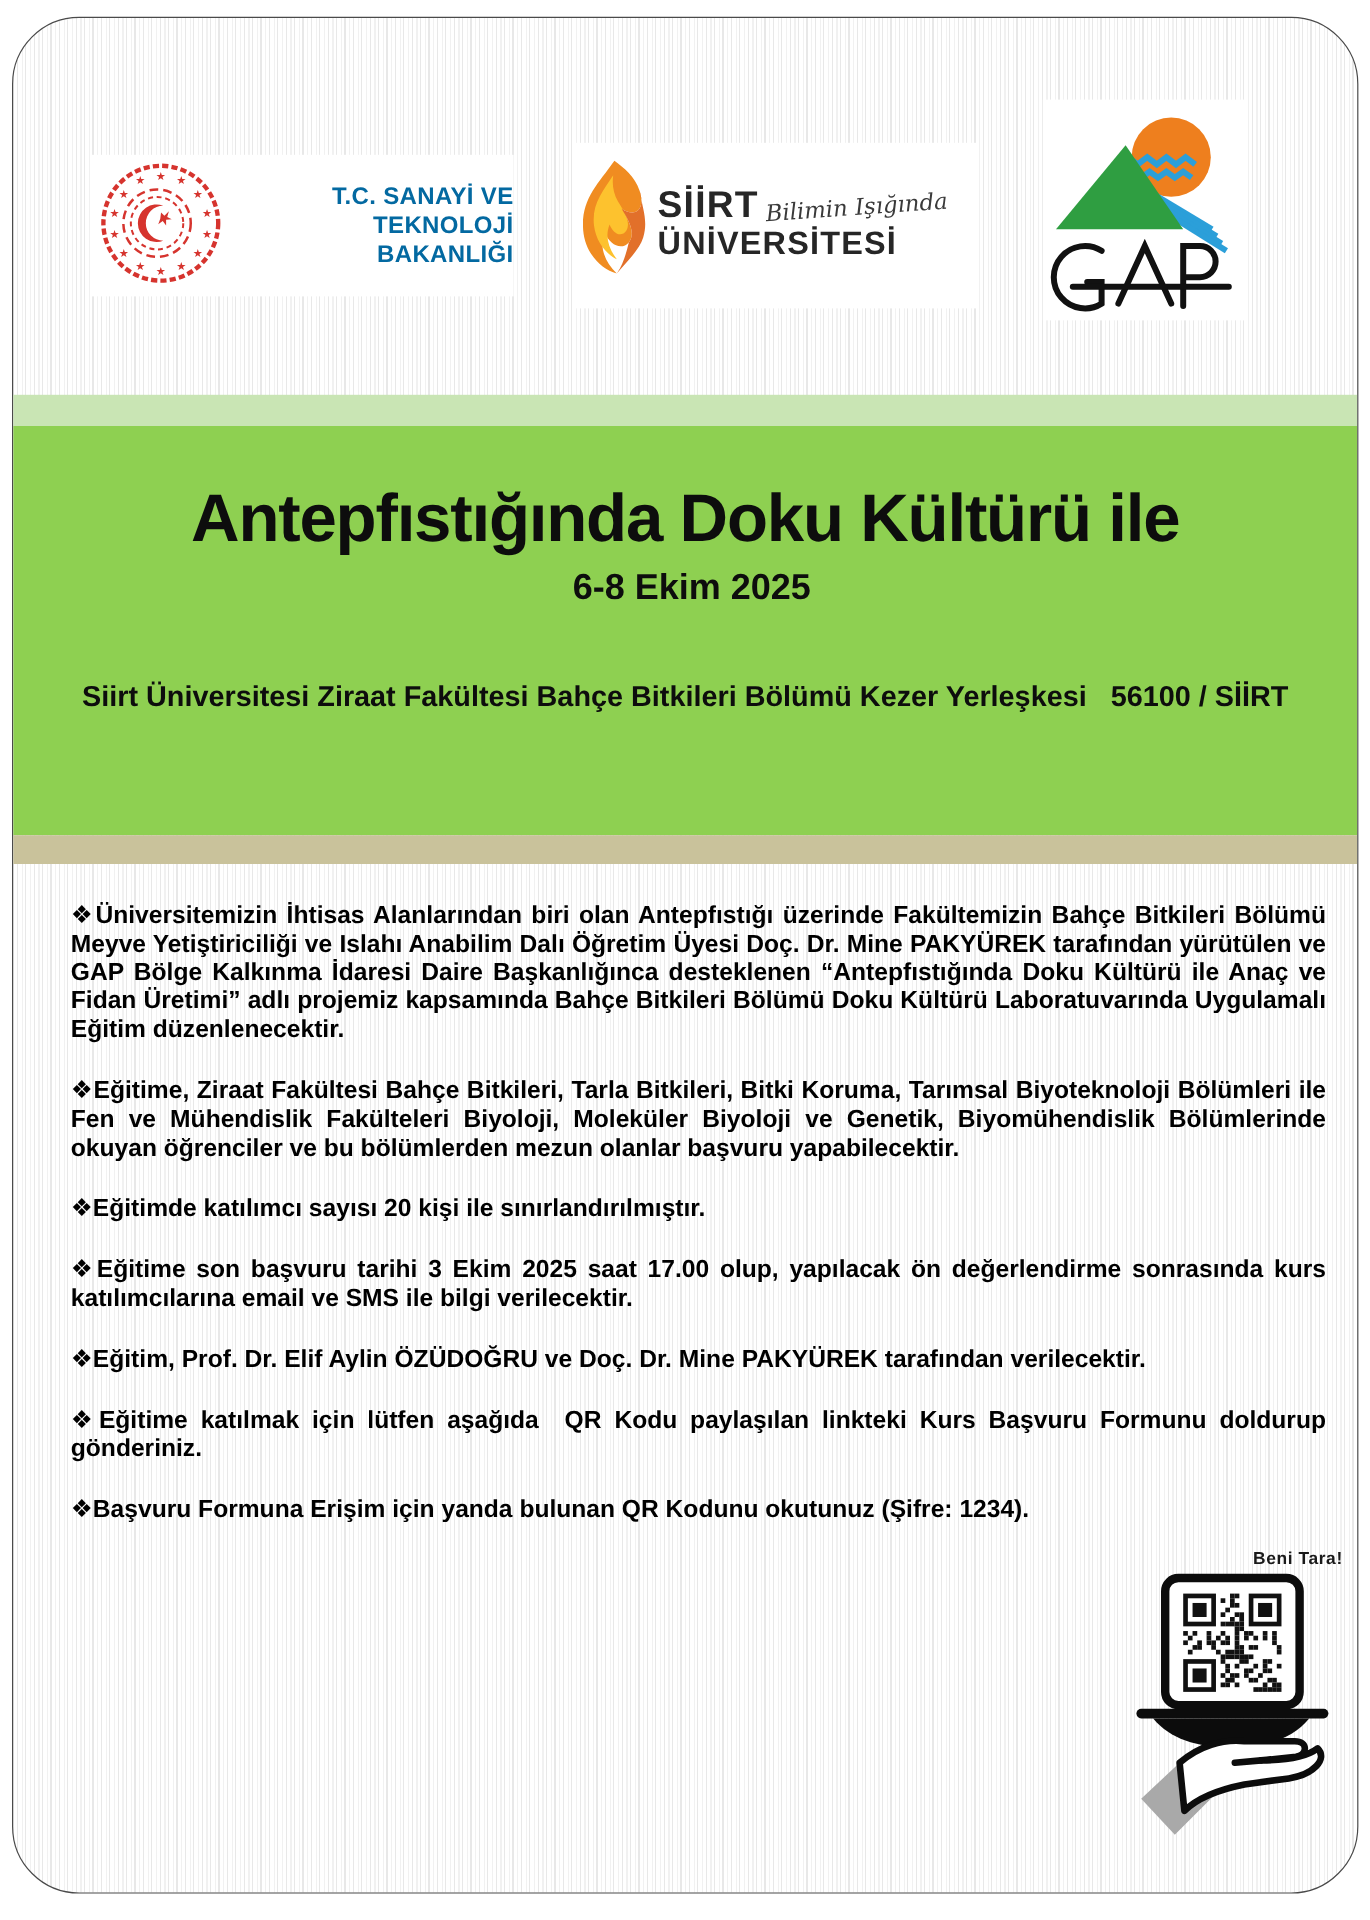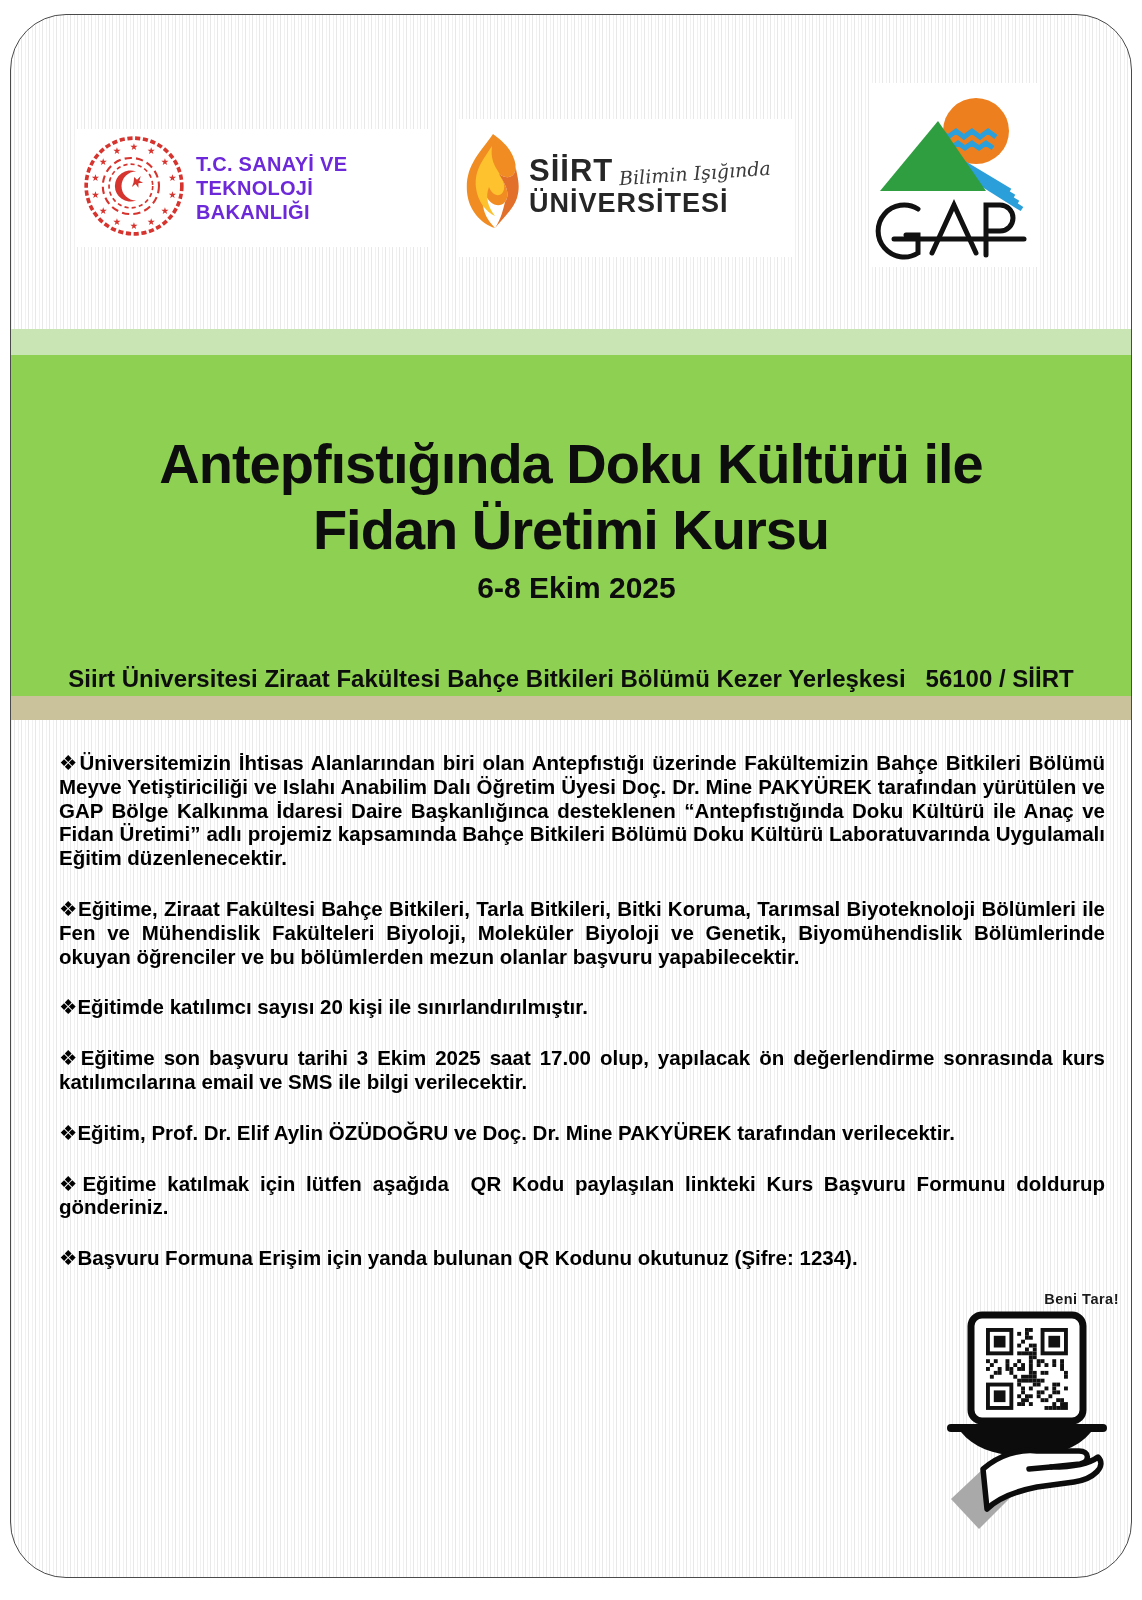--- a/index.html
+++ b/index.html
@@ -16,35 +16,35 @@
       rgba(0,0,0,0.055) 0px, rgba(0,0,0,0.055) 1px,
       transparent 1px, transparent 3px,
       rgba(0,0,0,0.09) 3px, rgba(0,0,0,0.09) 4px,
       transparent 4px, transparent 7px);
   }
 
   
   .logo-box { position:absolute; background:#fff; display:flex; align-items:center; }
   .logo-ministry { left:65px; top:114px; width:352px; height:118px; gap:10px; padding-left:6px; }
   .ministry-text { color:#d6342e; font-weight:bold; font-size:20px; line-height:24px; letter-spacing:.3px; }
-  .logo-siirt { left:448px; top:104px; width:336px; height:138px; gap:8px; }
+  .logo-siirt { left:467px; top:104px; width:336px; height:138px; gap:8px; }
   .siirt-text { color:#262626; }
   .siirt-row1 { display:flex; align-items:flex-end; gap:6px; }
   .siirt-name { font-weight:900; font-size:31px; letter-spacing:1px; line-height:30px; }
   .siirt-slogan { font-family:"DejaVu Serif","Liberation Serif",serif; font-style:italic;
     font-size:19px; color:#3a3a3a; transform:rotate(-4deg); padding-bottom:2px; }
   .siirt-name2 { font-weight:900; font-size:27px; letter-spacing:1px; line-height:34px; }
   .logo-gap { left:858px; top:68px; width:170px; height:184px; justify-content:center; }
 
   
   .strip-light { position:absolute; left:0; top:314px; width:100%; height:26px; }
   .banner-green { position:absolute; left:0; top:340px; width:100%; height:341px;
     text-align:center; color:#0d0d0d; }
   .strip-tan { position:absolute; left:0; top:681px; width:100%; height:24px; }
-  .banner-title { padding-top:76px; font-weight:bold; font-size:56px; line-height:66px; letter-spacing:-1px; }
+  .banner-title { padding-top:44px; font-weight:bold; font-size:56px; line-height:66px; letter-spacing:-1px; }
   .banner-date { margin-top:8px; font-weight:bold; font-size:30px;padding-left:11px; }
   .banner-location { margin-top:60px; font-weight:bold; font-size:24px; }
 
   
   .body-text { position:absolute; left:48px; top:736px; width:1046px; color:#000; }
   .body-text p { font-weight:bold; font-size:20.5px; line-height:23.8px;
     text-align:justify; margin-bottom:27px; }
 
   
   .qr-block { position:absolute; left:922px; top:1276px; width:186px; height:252px; text-align:right; }
@@ -76,21 +76,21 @@
               <text x="20.290403666214864" y="29.50738752936813" font-size="9" text-anchor="middle">★</text>
               <text x="33.512417913532786" y="18.96318301970808" font-size="9" text-anchor="middle">★</text>
             </g>
           <circle cx="47" cy="50" r="27" fill="none" stroke="#d6342e" stroke-width="2" stroke-dasharray="7 4"></circle>
           <circle cx="47" cy="50" r="21" fill="none" stroke="#d6342e" stroke-width="1.6" stroke-dasharray="4 3"></circle>
           <g id="emblem-gear"></g>
           <path d="M52 36 a15 15 0 1 0 0 28 a12 12 0 1 1 0 -28 Z" fill="#d6342e"></path>
           <path d="M58 46 l3 3 4-4-1.5 5 4 2-5 .5 0 5-3-4-4 3 1.8-4.8 Z" fill="#d6342e" transform="translate(-2,0) scale(0.9)"></path>
         </svg>
       </span>
-      <span class="ministry-text" style="color: #6d28d9;">
+      <span class="ministry-text" style="color: #0369a1; text-align: right;">
         <span style="display:block">T.C. SANAYİ VE</span>
         <span style="display:block">TEKNOLOJİ BAKANLIĞI</span>
       </span>
     </div>
 
     <div class="logo-box logo-siirt">
       <span>
         <svg width="62" height="108" viewBox="0 0 62 108">
           <path d="M34 2 C20 22 6 34 8 60 C9.5 78 22 92 36 96 C26 86 21 74 26 62 C30 72 40 77 46 70 C52 62 46 52 40 42 C52 50 60 42 55 27 C51 15 42 8 34 2 Z" fill="#f08c21"></path>
           <path d="M33 14 C24 28 15 38 17 56 C18.5 69 27 80 36 84 C29 75 26 65 30 55 C33 63 40 66 44 60 C48 53 42 44 37 36 C33 29 32 22 33 14 Z" fill="#fdc22e"></path>
@@ -124,21 +124,20 @@
           <path d="M112 168 L112 118 L126 118 a13 13 0 0 1 0 26 L112 144"></path>
           <path d="M20 152 L150 152"></path>
         </g>
       </svg>
     </div>
 
     <div class="strip-light" style="background: rgb(201, 229, 180);"></div>
     <div class="banner-green" style="background: rgb(142, 208, 81);">
       <div class="banner-title">
         <span style="display:block">Antepfıstığında Doku Kültürü ile</span>
-        <span style="display:block">Fidan Üretimi Kursu</span>
       </div>
       <div class="banner-date">6-8 Ekim 2025</div>
       <div class="banner-location">Siirt Üniversitesi Ziraat Fakültesi Bahçe Bitkileri Bölümü Kezer Yerleşkesi &nbsp; 56100 / SİİRT</div>
     </div>
     <div class="strip-tan" style="background: rgb(201, 194, 155);"></div>
 
     <div class="body-text">
       <p>❖Üniversitemizin İhtisas Alanlarından biri olan Antepfıstığı üzerinde Fakültemizin Bahçe Bitkileri Bölümü Meyve Yetiştiriciliği ve Islahı Anabilim Dalı Öğretim Üyesi Doç. Dr. Mine PAKYÜREK tarafından yürütülen ve GAP Bölge Kalkınma İdaresi Daire Başkanlığınca desteklenen “Antepfıstığında Doku Kültürü ile Anaç ve Fidan Üretimi” adlı projemiz kapsamında Bahçe Bitkileri Bölümü Doku Kültürü Laboratuvarında Uygulamalı Eğitim düzenlenecektir.</p>
       <p>❖Eğitime, Ziraat Fakültesi Bahçe Bitkileri, Tarla Bitkileri, Bitki Koruma, Tarımsal Biyoteknoloji Bölümleri ile Fen ve Mühendislik Fakülteleri Biyoloji, Moleküler Biyoloji ve Genetik, Biyomühendislik Bölümlerinde okuyan öğrenciler ve bu bölümlerden mezun olanlar başvuru yapabilecektir.</p>
       <p>❖Eğitimde katılımcı sayısı 20 kişi ile sınırlandırılmıştır.</p>

